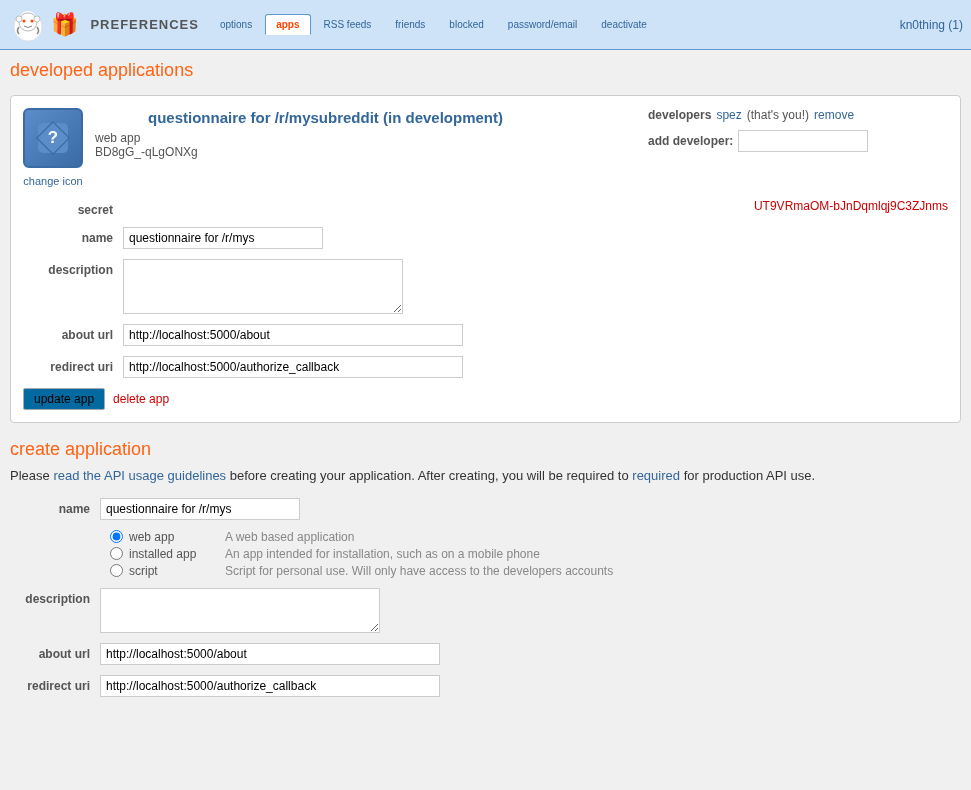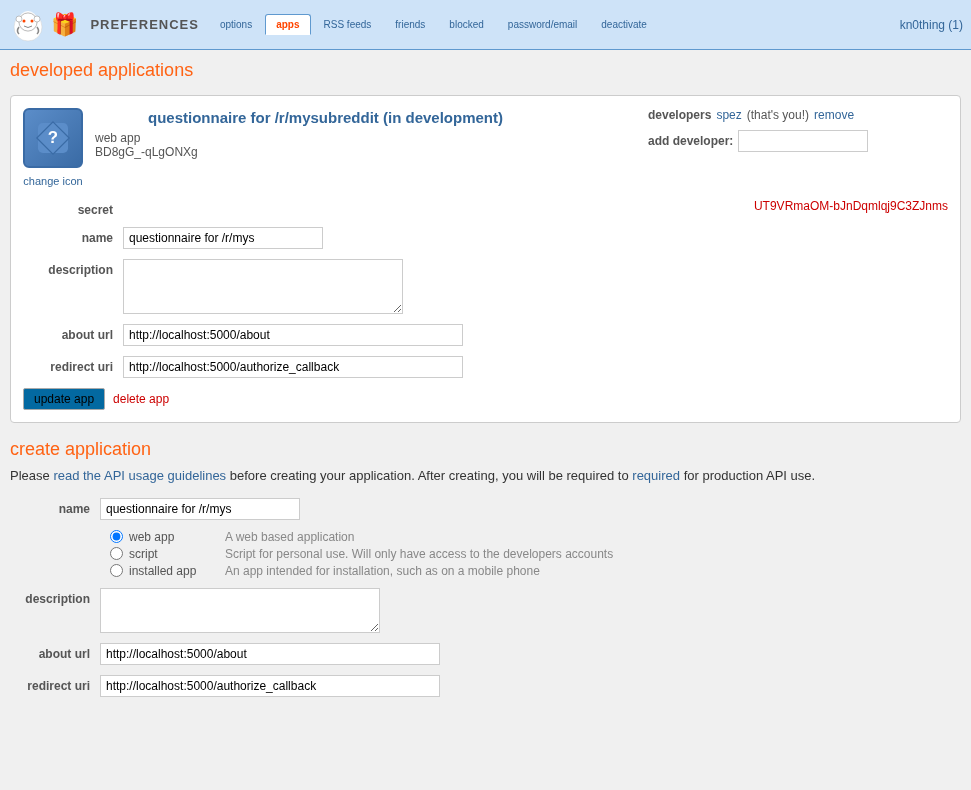--- a/index.html
+++ b/index.html
@@ -387,27 +387,27 @@
       </div>
 
       <div id="radio-section" style="margin-bottom:10px; padding-left:100px;">
         <div class="radio-row">
           <input type="radio" name="app-type" checked="" style="margin: 0px;">
           <span style="font-size:12px; color:#555; width:90px;">web app</span>
           <span style="font-size:12px; color:#888;">A web based application</span>
         </div>
         <div class="radio-row">
           <input type="radio" name="app-type" style="margin: 0px;">
+          <span style="font-size:12px; color:#555; width:90px;">installed app</span>
+          <span style="font-size:12px; color:#888;">An app intended for installation, such as on a mobile phone</span>
+        </div>
+        <div class="radio-row">
+          <input type="radio" name="app-type" style="margin: 0px;">
           <span style="font-size:12px; color:#555; width:90px;">script</span>
           <span style="font-size:12px; color:#888;">Script for personal use. Will only have access to the developers accounts</span>
-        </div>
-        <div class="radio-row">
-          <input type="radio" name="app-type" style="margin: 0px;">
-          <span style="font-size:12px; color:#555; width:90px;">installed app</span>
-          <span style="font-size:12px; color:#888;">An app intended for installation, such as on a mobile phone</span>
         </div>
       </div>
 
       <div class="create-field-row" style="align-items:flex-start;">
         <span class="create-field-label" style="padding-top:4px;">description</span>
         <textarea style="border: 1px solid rgb(204, 204, 204); padding: 3px 5px; font-size: 12px; width: 280px; height: 45px; resize: vertical;"></textarea>
       </div>
 
       <div class="create-field-row">
         <span class="create-field-label">about url</span>

